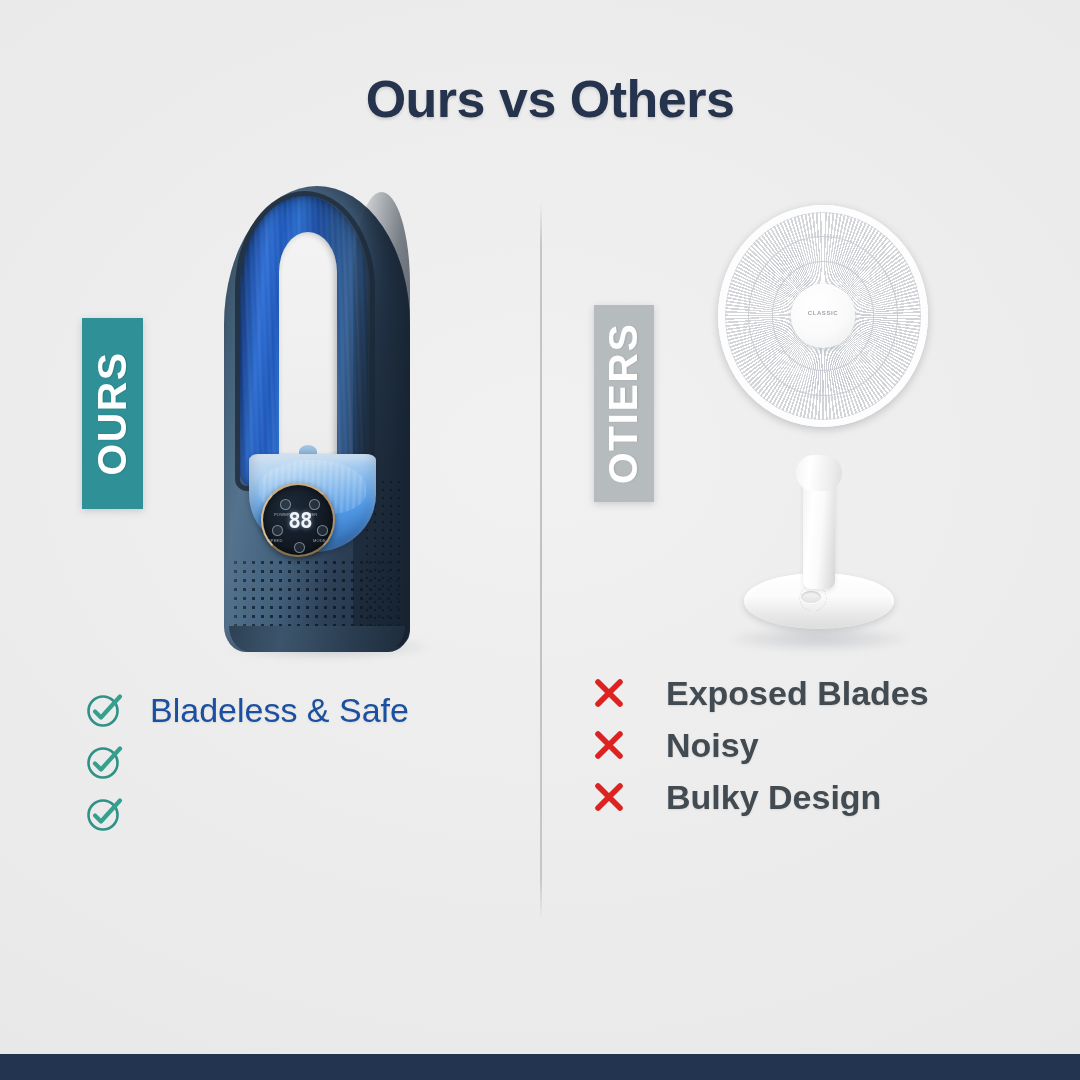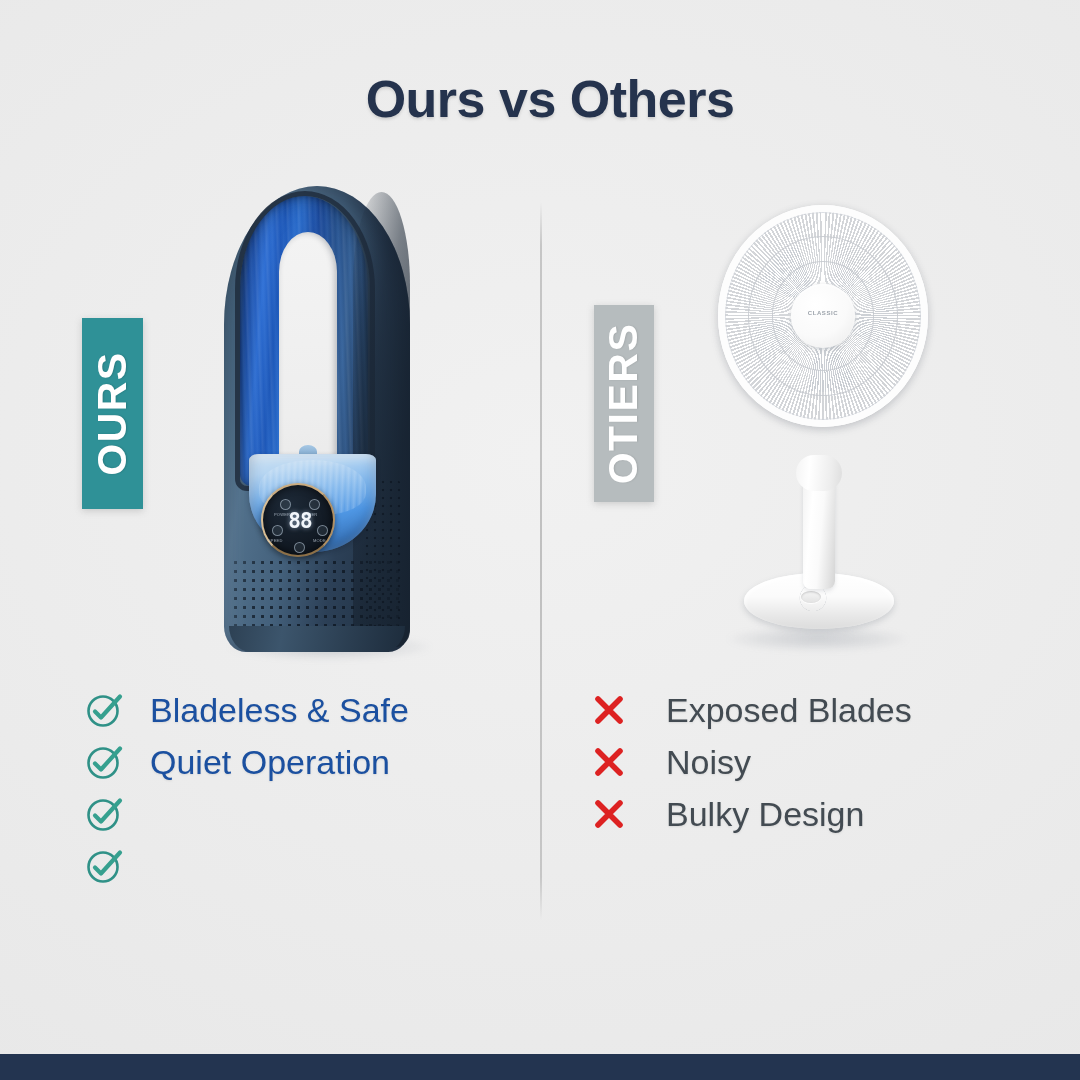--- a/index.html
+++ b/index.html
@@ -491,21 +491,21 @@
     box-sizing: border-box;
     box-shadow: inset 0 0 0 1px rgba(205,210,216,0.7), 0 2px 7px rgba(120,125,135,0.18);
   }
 
   
   .list {
     position: absolute;
     width: 420px;
   }
   .list-ours  { left: 86px;  top: 684px; }
-  .list-other { left: 592px; top: 684px; }
+  .list-other { left: 592px; top: 667px; font-weight: bold; }
 
   .list-row {
     display: flex;
     align-items: center;
     height: 52px;
     margin-bottom: 0;
   }
   .list-row + .list-row { margin-top: 0px; }
 
   .row-icon {
@@ -614,48 +614,39 @@
     <div class="list-row">
       <span class="row-icon">
         <svg width="38" height="38" viewBox="0 0 38 38">
           <circle cx="17" cy="20" r="14.5" fill="none" stroke="#2f9187" stroke-width="2.6"></circle>
           <path d="M9 20.5 L15 26.5 L34 5.5" fill="none" stroke="#36a08f" stroke-width="4.2" stroke-linecap="round" stroke-linejoin="round"></path>
         </svg>
       </span>
       <span class="row-text">Bladeless &amp; Safe</span>
     </div>
 
+
     <div class="list-row">
       <span class="row-icon">
         <svg width="38" height="38" viewBox="0 0 38 38">
           <circle cx="17" cy="20" r="14.5" fill="none" stroke="#2f9187" stroke-width="2.6"></circle>
           <path d="M9 20.5 L15 26.5 L34 5.5" fill="none" stroke="#36a08f" stroke-width="4.2" stroke-linecap="round" stroke-linejoin="round"></path>
         </svg>
       </span>
-      <span class="row-text">Quiet Operation</span>
     </div>
 
     <div class="list-row">
       <span class="row-icon">
         <svg width="38" height="38" viewBox="0 0 38 38">
           <circle cx="17" cy="20" r="14.5" fill="none" stroke="#2f9187" stroke-width="2.6"></circle>
           <path d="M9 20.5 L15 26.5 L34 5.5" fill="none" stroke="#36a08f" stroke-width="4.2" stroke-linecap="round" stroke-linejoin="round"></path>
         </svg>
       </span>
     </div>
 
-    <div class="list-row">
-      <span class="row-icon">
-        <svg width="38" height="38" viewBox="0 0 38 38">
-          <circle cx="17" cy="20" r="14.5" fill="none" stroke="#2f9187" stroke-width="2.6"></circle>
-          <path d="M9 20.5 L15 26.5 L34 5.5" fill="none" stroke="#36a08f" stroke-width="4.2" stroke-linecap="round" stroke-linejoin="round"></path>
-        </svg>
-      </span>
-    </div>
-
   </div>
 
   <div class="list list-other">
 
     <div class="list-row">
       <span class="row-icon">
         <svg width="34" height="34" viewBox="0 0 34 34">
           <path d="M6 6 L28 28 M28 6 L6 28" stroke="#dd2222" stroke-width="5.6" stroke-linecap="round"></path>
         </svg>
       </span>

